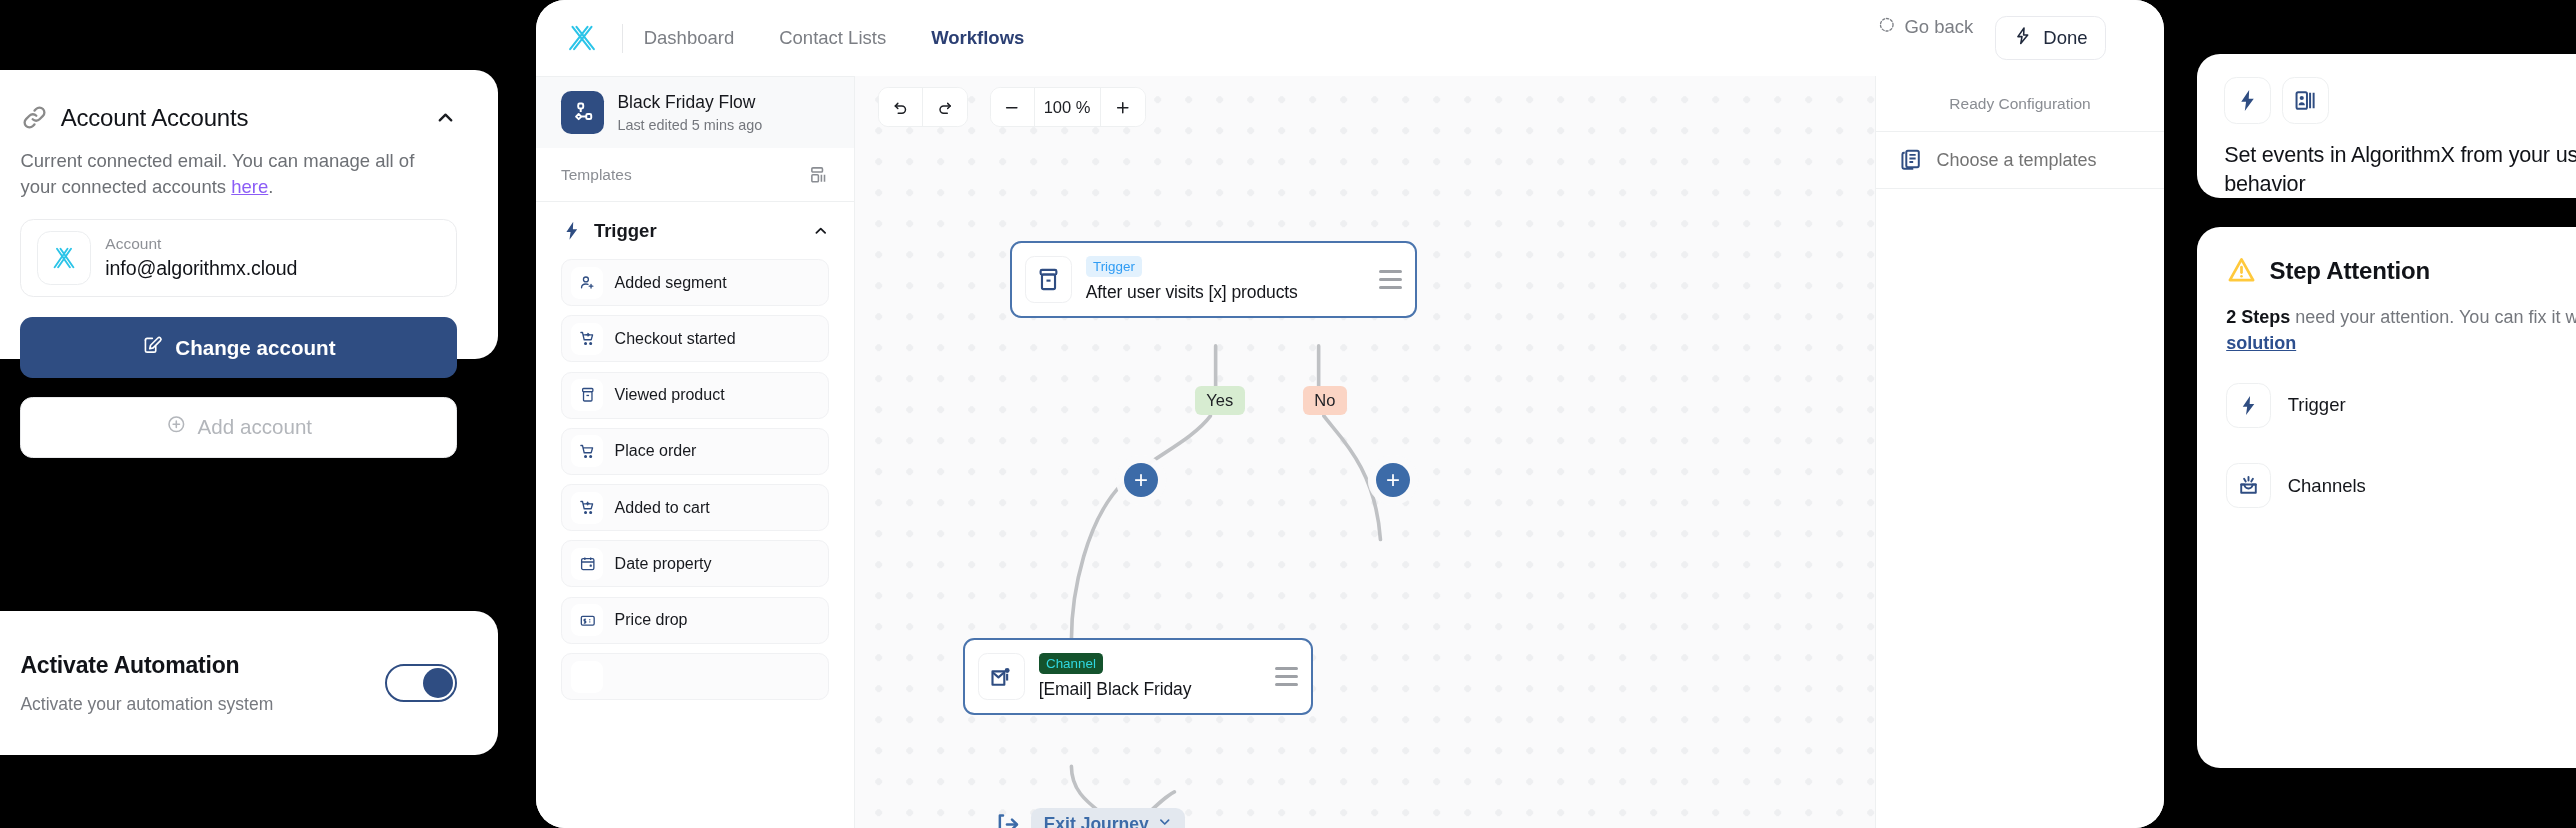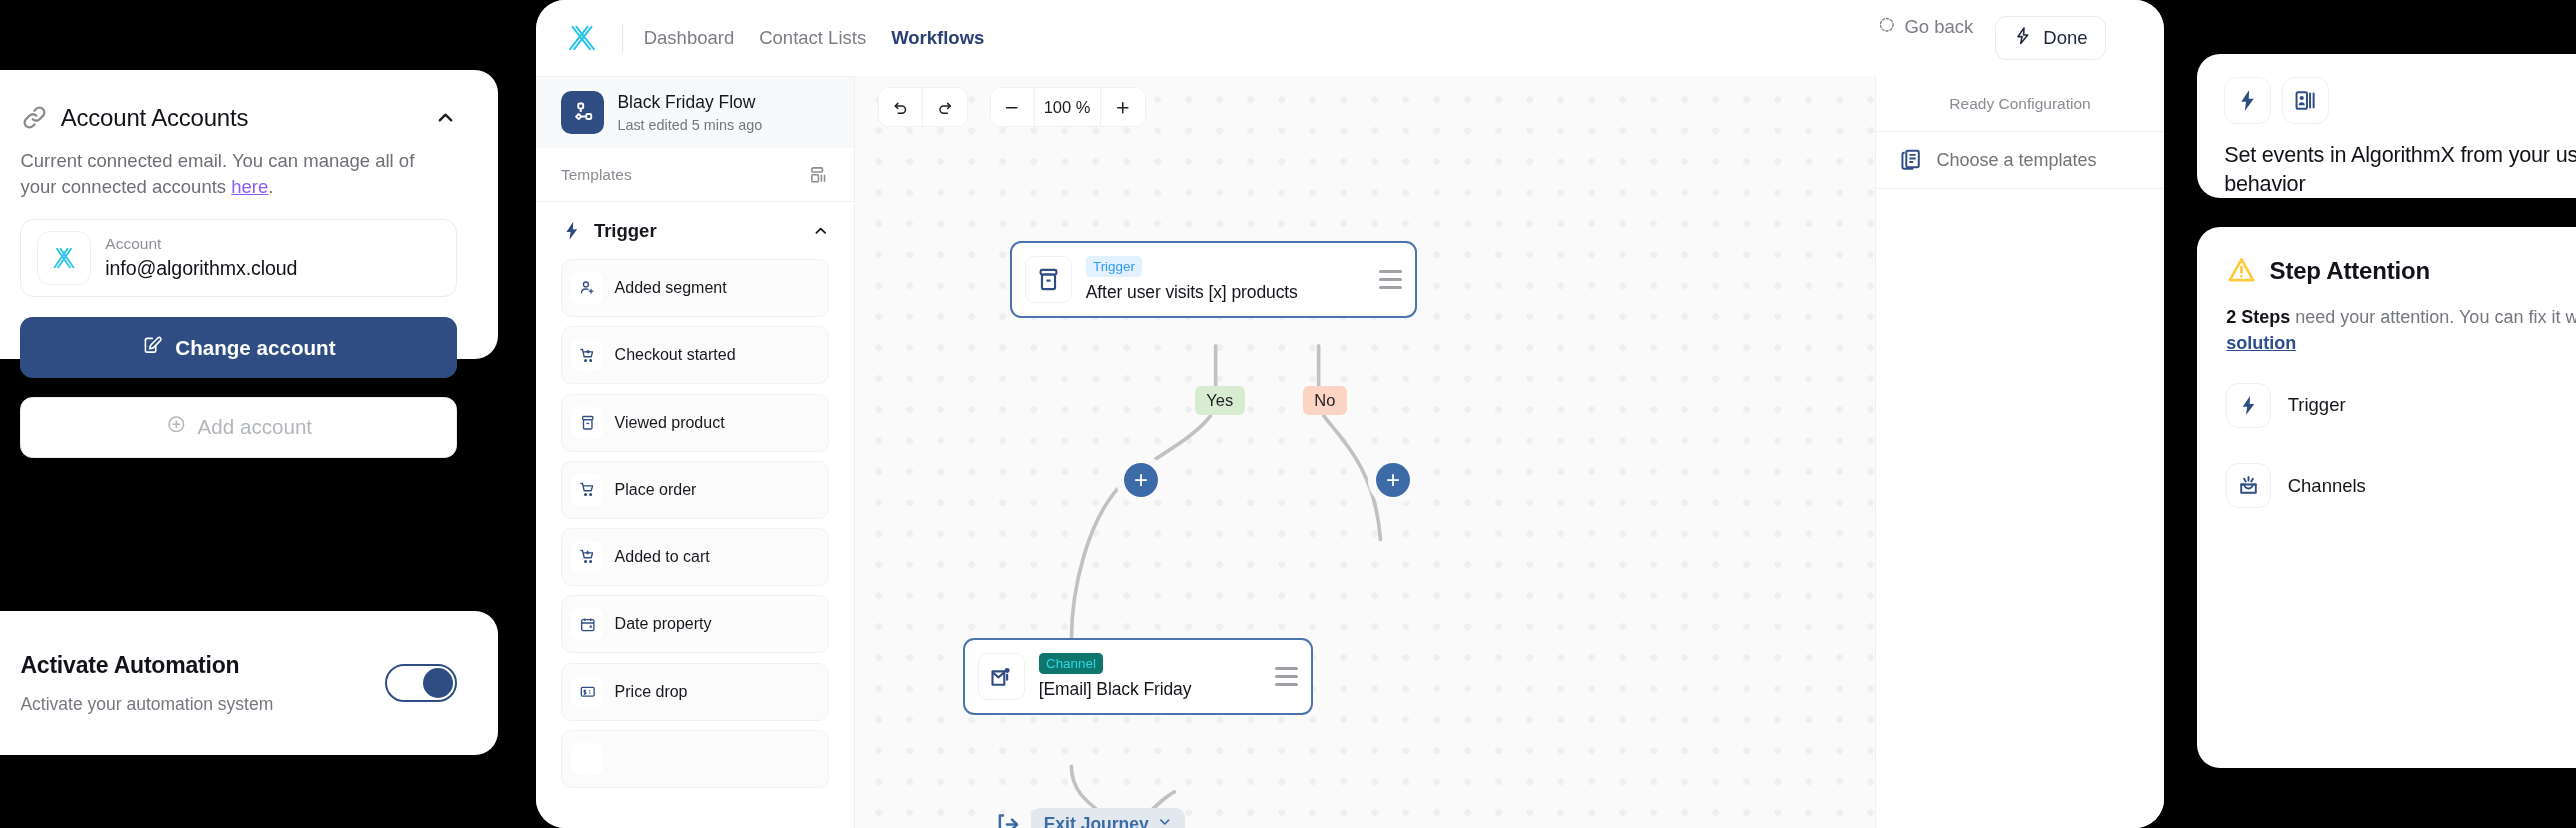--- a/index.html
+++ b/index.html
@@ -95,21 +95,21 @@
     width: 1628px; height: 828px;
     background:#ffffff; border-radius: 29px;
     overflow: hidden;
   }
   .topbar {
     height: 76px; display:flex; align-items:center; padding: 0 27px;
     background:#fff;
   }
   .brand-x { width: 38px; height: 38px; }
   .vdiv { width:1.5px; height:29px; background:#e6e7e9; margin: 0 20.6px; }
-  .nav { display:flex; align-items:flex-start; gap: 25px; }
+  .nav { display:flex; align-items:flex-start; gap: 45px; }
   .nav-item { font-size: 18.5px; color:#7b7e84; cursor:pointer; }
   .nav-item.active { color:#2b3f73; font-weight:700; }
   .top-right { margin-left:auto; display:flex; align-items:flex-start; gap: 21.6px; padding-right: 31px;}
   .goback { display:flex; align-items:center; gap:9.3px; font-size:18.5px; color:#7b7e84; cursor:pointer;}
   .done-btn {
     display:flex; align-items:center; gap:10.3px;
     border:1.5px solid #e9eaee; border-radius: 11.3px; height: 44px; padding: 0 17.5px;
     font-size: 18.5px; color:#20293c; font-weight:400; background:#fff; cursor:pointer;
   }
 
@@ -136,21 +136,21 @@
   .tpl-head .lbl { font-size: 15.5px; color:#8a8d93; }
   .tpl-head .ic { margin-left:auto; color:#8a8d93; width:19.6px; height:19.6px;}
 
   .trig-head { height: 57px; display:flex; align-items:center; padding: 0 25px; }
   .trig-head .bolt { color:#2f4d82; width:21.6px; height:21.6px; }
   .trig-head .lbl { font-size: 18.5px; font-weight:700; color:#16181d; margin-left: 11.3px;}
   .trig-head .chev { margin-left:auto; color:#16181d; width:17.5px; height:17.5px;}
 
   .tpl-list { padding: 0 25px; }
   .tpl-item {
-    height: 58px; border:1.5px solid #f0f1f3; border-radius: 10.3px;
+    height: 47px; border:1.5px solid #f0f1f3; border-radius: 10.3px;
     background:#fbfbfc; display:flex; align-items:center; padding: 0 9.3px;
     margin-bottom: 9.3px; cursor:pointer;
   }
   .tpl-item .ibox {
     width: 32px; height: 32px; flex:0 0 32px; background:#fff;
     border-radius: 8.2px; display:flex; align-items:center; justify-content:center;
     color:#2f4d82;
   }
   .tpl-item .lbl { font-size: 16px; color:#17191e; margin-left: 11.3px;}
 
@@ -177,21 +177,21 @@
   .node .nibox {
     width: 47px; height: 47px; flex:0 0 47px; border:1.5px solid #eff0f2; border-radius:9.3px;
     display:flex; align-items:center; justify-content:center; color:#2f4d82;
   }
   .node .ntxt { margin-left: 13.4px; }
   .chip {
     display:inline-block; font-size: 13.4px; padding: 2.6px 7.2px; border-radius: 4.6px;
     font-weight: 400;
   }
   .chip-trigger { background:#e2f1fd; color:#2f9cf4; }
-  .chip-channel { background:#0f766e; color:#30d7e0; }
+  .chip-channel { background:#14532d; color:#30d7e0; }
   .node .ntitle { font-size: 17.5px; color:#14161b; margin-top: 5.2px; letter-spacing:-0.1px;}
   .burger { margin-left:auto; display:flex; flex-direction:column; gap:4.6px; padding-left: 15.5px; cursor:pointer;}
   .burger i { display:block; width: 23px; height: 3.1px; background:#9ea1a6; border-radius:1.5px; }
 
   .badge {
     position:absolute; border-radius: 6.2px; font-size: 16.5px; color:#1e2025;
     display:flex; align-items:center; justify-content:center; height: 29px; padding: 0 11.3px;
   }
   .badge-yes { background:#d7ecd1; }
   .badge-no { background:#fbd4c4; }

